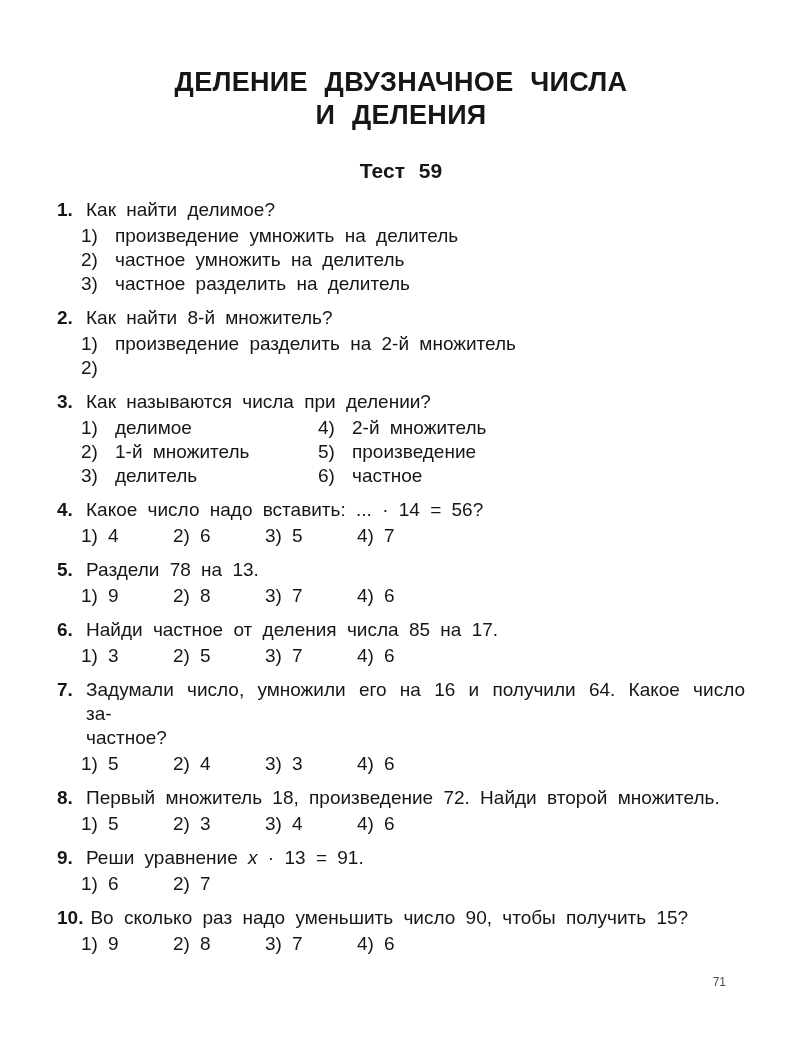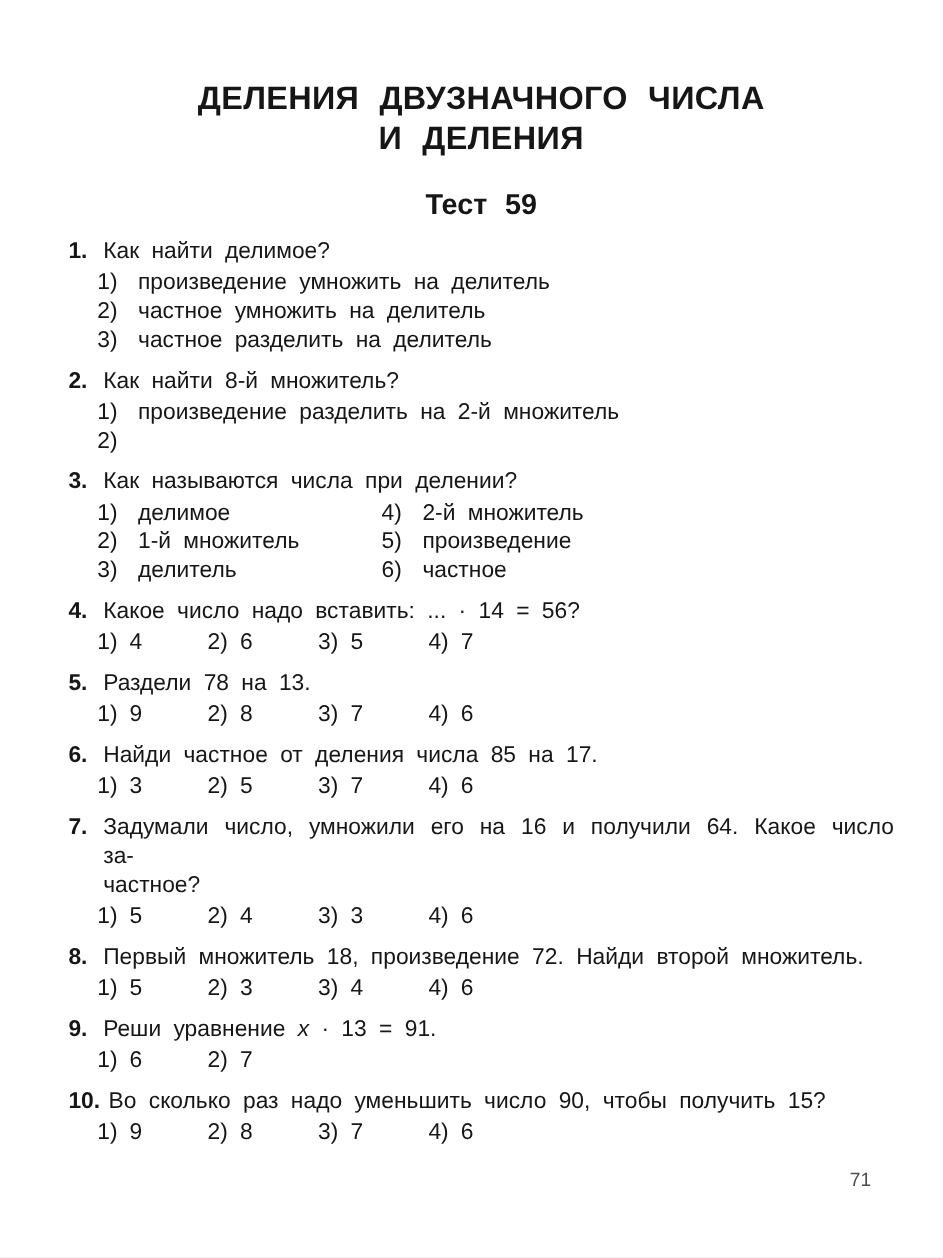--- a/index.html
+++ b/index.html
@@ -20,21 +20,21 @@
     margin:66px 0 0 0;
     font-size:27px;
     line-height:33px;
     font-weight:bold;
     text-align:center;
     word-spacing:9px;
     letter-spacing:0.3px;
   }
   .test-label{
     margin-top:24px;
-    font-size:24px;
+    font-size:21px;
     line-height:30px;
     font-weight:bold;
     text-align:center;
     word-spacing:8px;
   }
   .questions{
     margin-top:12px;
     font-size:19px;
     line-height:24px;
     word-spacing:5px;
@@ -62,32 +62,32 @@
     display:grid;
     grid-auto-flow:column;
     grid-template-rows:repeat(3,24px);
     grid-template-columns:237px auto;
   }
   .opts.columns .opt{ display:flex; }
   .opts.columns .opt-num{ width:34px; }
   .page-number{
     position:absolute;
     top:975px; right:60px;
-    font-size:16px;
+    font-size:12px;
     color:#4d4d4d;
   }
   i{ font-style:italic; }
 </style>
 </head>
 <body>
 
 <div class="page">
   <div class="content">
     <h1 class="title">
-      <div class="title-line">ДЕЛЕНИЯ ДВУЗНАЧНОГО ЧИСЛА</div>
+      <div class="title-line">ДЕЛЕНИЕ ДВУЗНАЧНОЕ ЧИСЛА</div>
       <div class="title-line">И ДЕЛЕНИЯ</div>
     </h1>
     <div class="test-label">Тест 59</div>
     <div class="questions">
         <div class="question">
           <div class="q-head">
             <span class="q-num">1.</span>
             <div class="q-text">
               <div class="q-line"><span>Как найти делимое?</span></div>
             </div>

